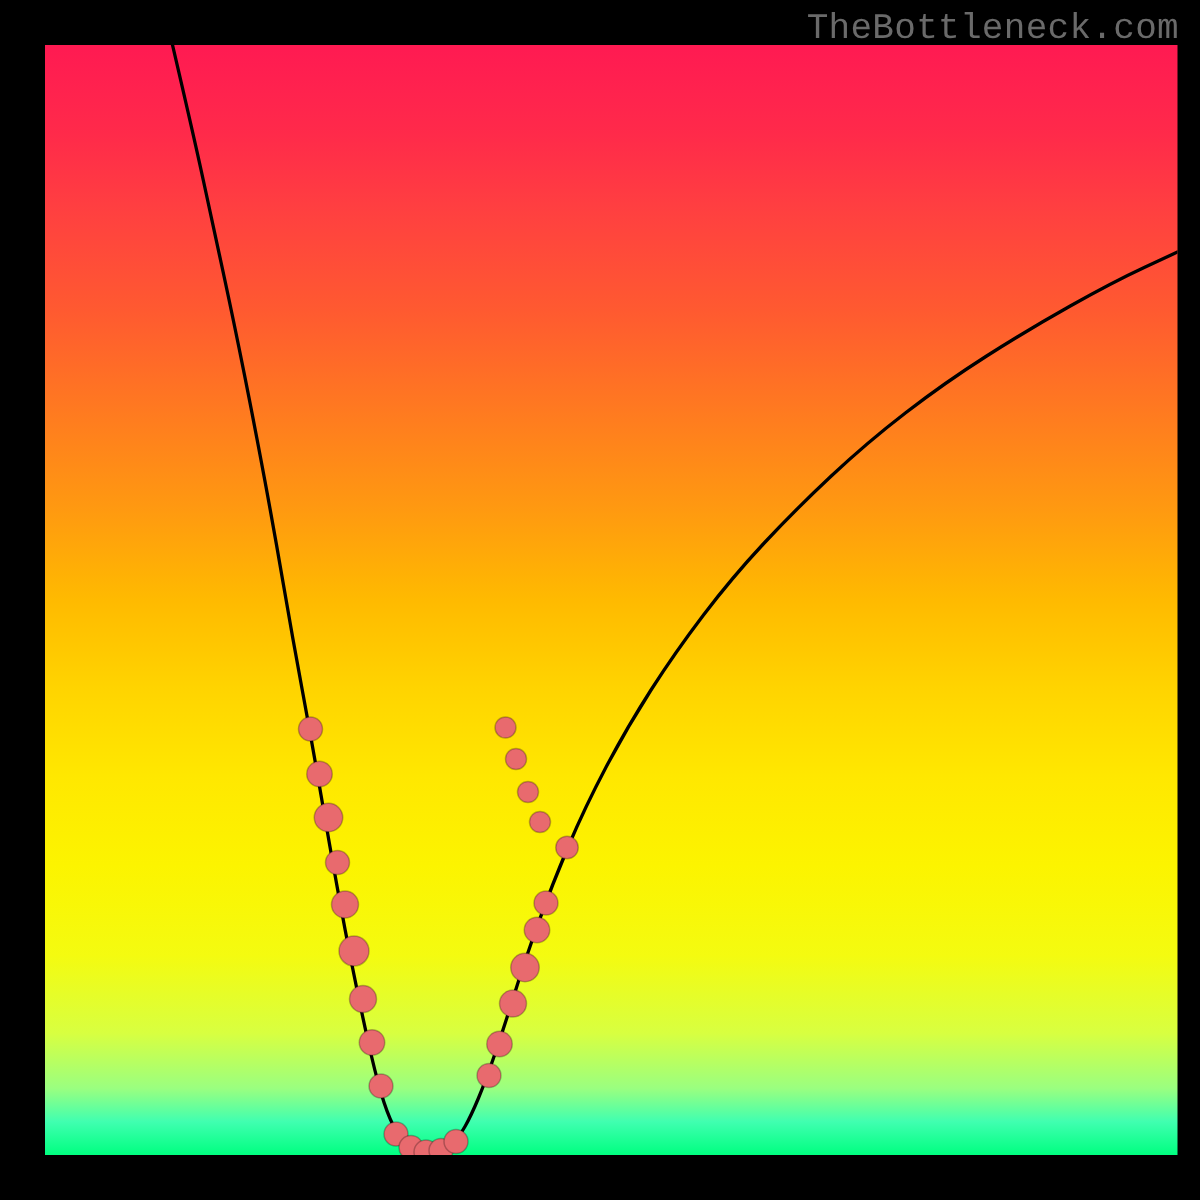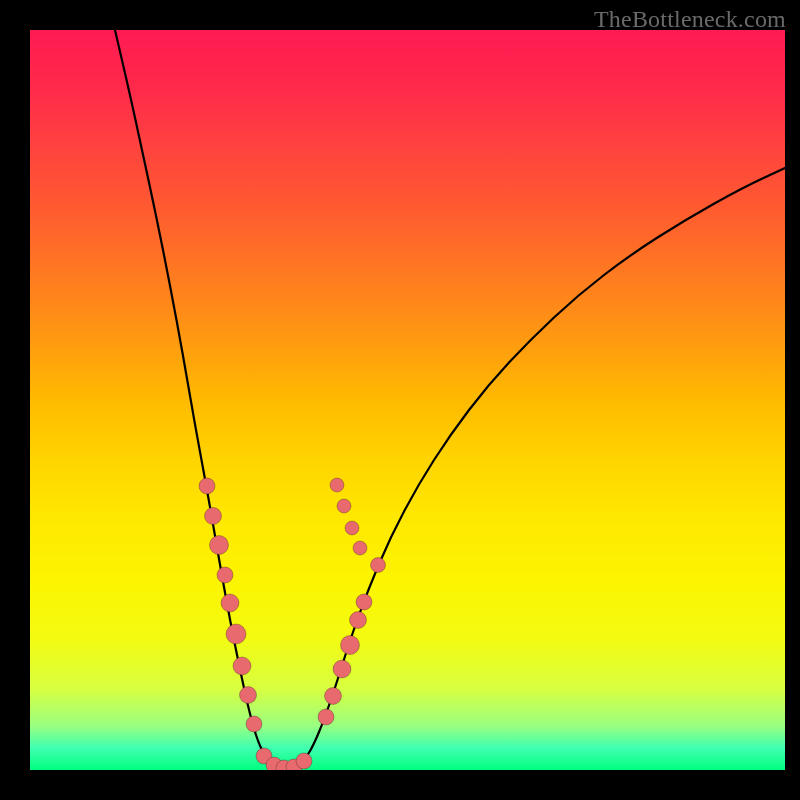--- a/index.html
+++ b/index.html
@@ -36,21 +36,21 @@
       #f4fb10 82%,
       #d8ff40 89%,
       #9aff80 94%,
       #40ffb0 97%,
       #00ff80 100%);
   }
   .watermark {
     position: absolute;
     top: 6px;
     right: 14px;
-    font-family: Liberation Serif, serif;
+    font-family: Liberation Mono, monospace;
     font-size: 24px;
     font-weight: 500;
     color: #6a6a6a;
     letter-spacing: 0.2px;
     user-select: none;
   }
   svg.curve {
     position: absolute;
     left: 0;
     top: 0;

